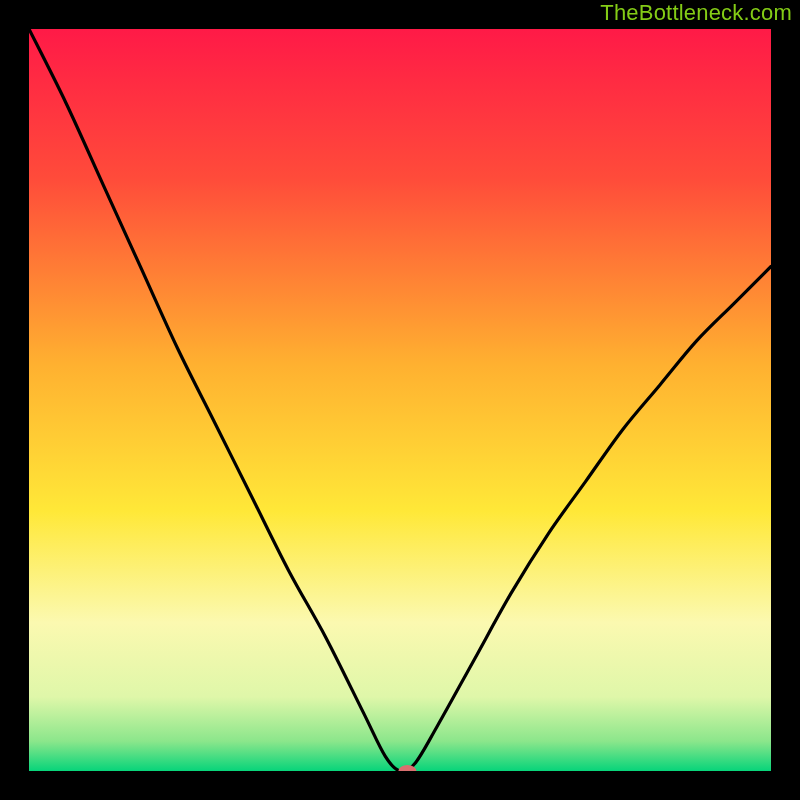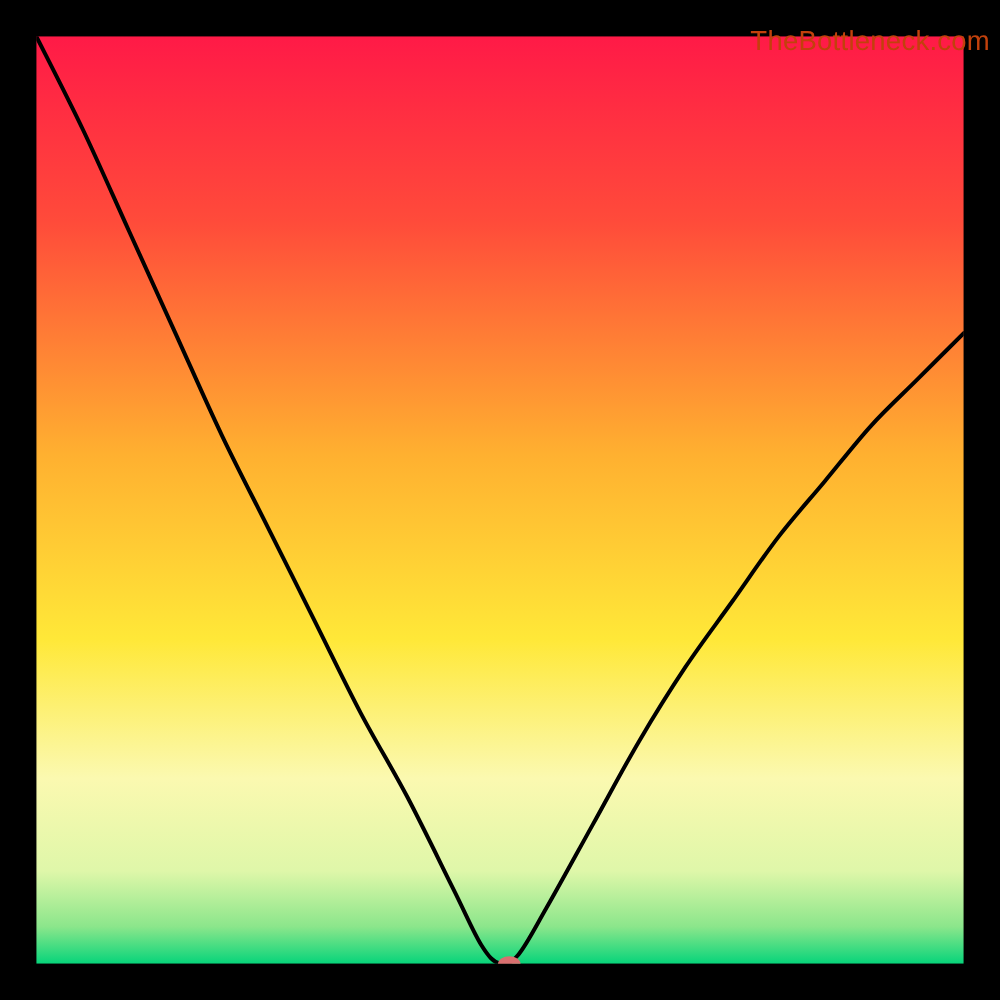--- a/index.html
+++ b/index.html
@@ -14,25 +14,25 @@
   }
   .plot-area {
     position: absolute;
     left: 29px;
     top: 29px;
     width: 742px;
     height: 742px;
   }
   .watermark {
     position: absolute;
-    top: 20px;
+    top: 0;
     right: 8px;
     font-size: 22px;
     font-weight: 500;
-    color: #c2410c;
+    color: #84cc16;
     letter-spacing: 0.2px;
     z-index: 10;
     font-family: Arial, Helvetica, sans-serif;
   }
   svg {
     display: block;
   }
 </style>
 </head>
 <body>

